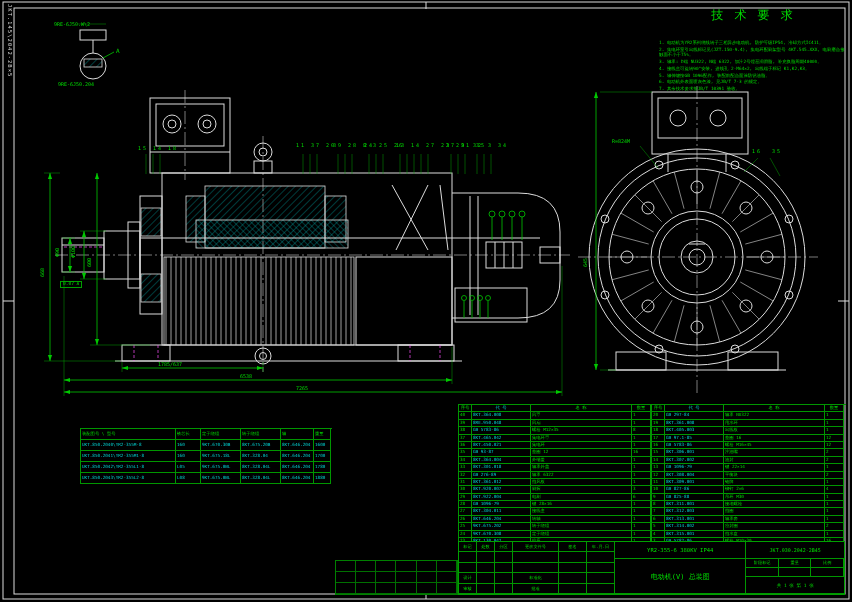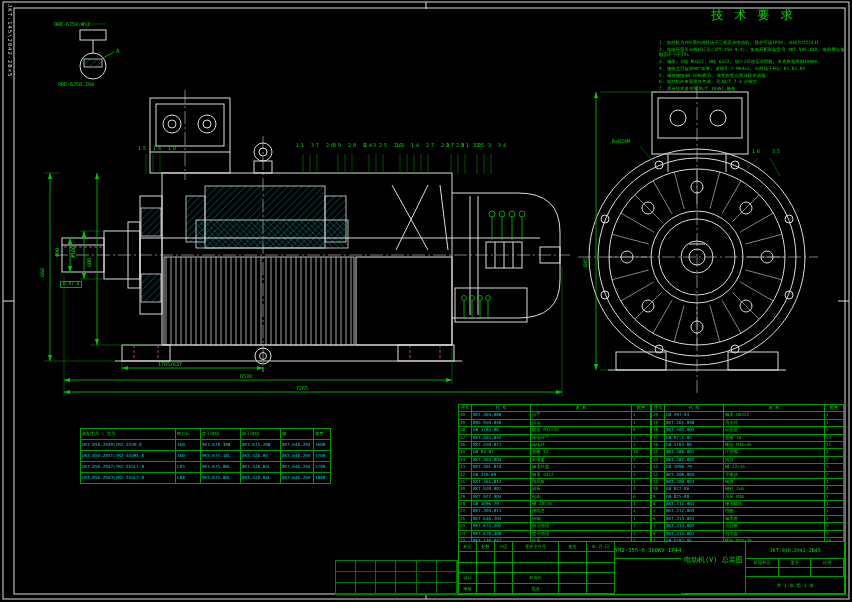--- a/index.html
+++ b/index.html
@@ -38,21 +38,21 @@
   .prow{grid-template-columns:13px 59px 101px 19px;}
   .prow>div{height:6.4px;line-height:6.4px;}
   .prow>div:nth-child(2){color:#00d2d2;}
   .ph>div{color:#00e000;text-align:center;}
   
   .tb{position:absolute;left:458px;top:541px;width:387px;height:54px;display:flex;
       border:1px solid #00a000;box-sizing:border-box;background:#000;}
   .revgrid{display:grid;grid-template-columns:18px 18px 18px 46px 28px 28px;grid-auto-rows:10.4px;width:156px;}
   .revgrid>div{border-right:1px solid #009600;border-bottom:1px solid #009600;font-size:4.2px;
                color:#00dc00;line-height:10.4px;text-align:center;overflow:hidden;}
-  .midz{width:131px;display:flex;flex-direction:row;border-right:1px solid #009600;justify-content:center;}
+  .midz{width:131px;display:flex;flex-direction:column;border-right:1px solid #009600;justify-content:center;}
   .bigcell{border-bottom:1px solid #009600;color:#00e000;text-align:center;overflow:hidden;}
   .rz{width:98px;display:flex;flex-direction:column;}
   .stagegrid{display:grid;grid-template-columns:1fr 1fr 1fr;}
   .stagegrid>div{border-right:1px solid #009600;border-bottom:1px solid #009600;height:8px;
                  line-height:8px;font-size:4.2px;color:#00dc00;text-align:center;}
   .revstrip{position:absolute;left:335px;top:560px;width:123px;height:35px;
             display:grid;grid-template-columns:repeat(6,1fr);grid-template-rows:repeat(3,1fr);
             border:1px solid #008000;box-sizing:border-box;}
   .revstrip>div{border-right:1px solid #007000;border-bottom:1px solid #007000;}
 </style>

